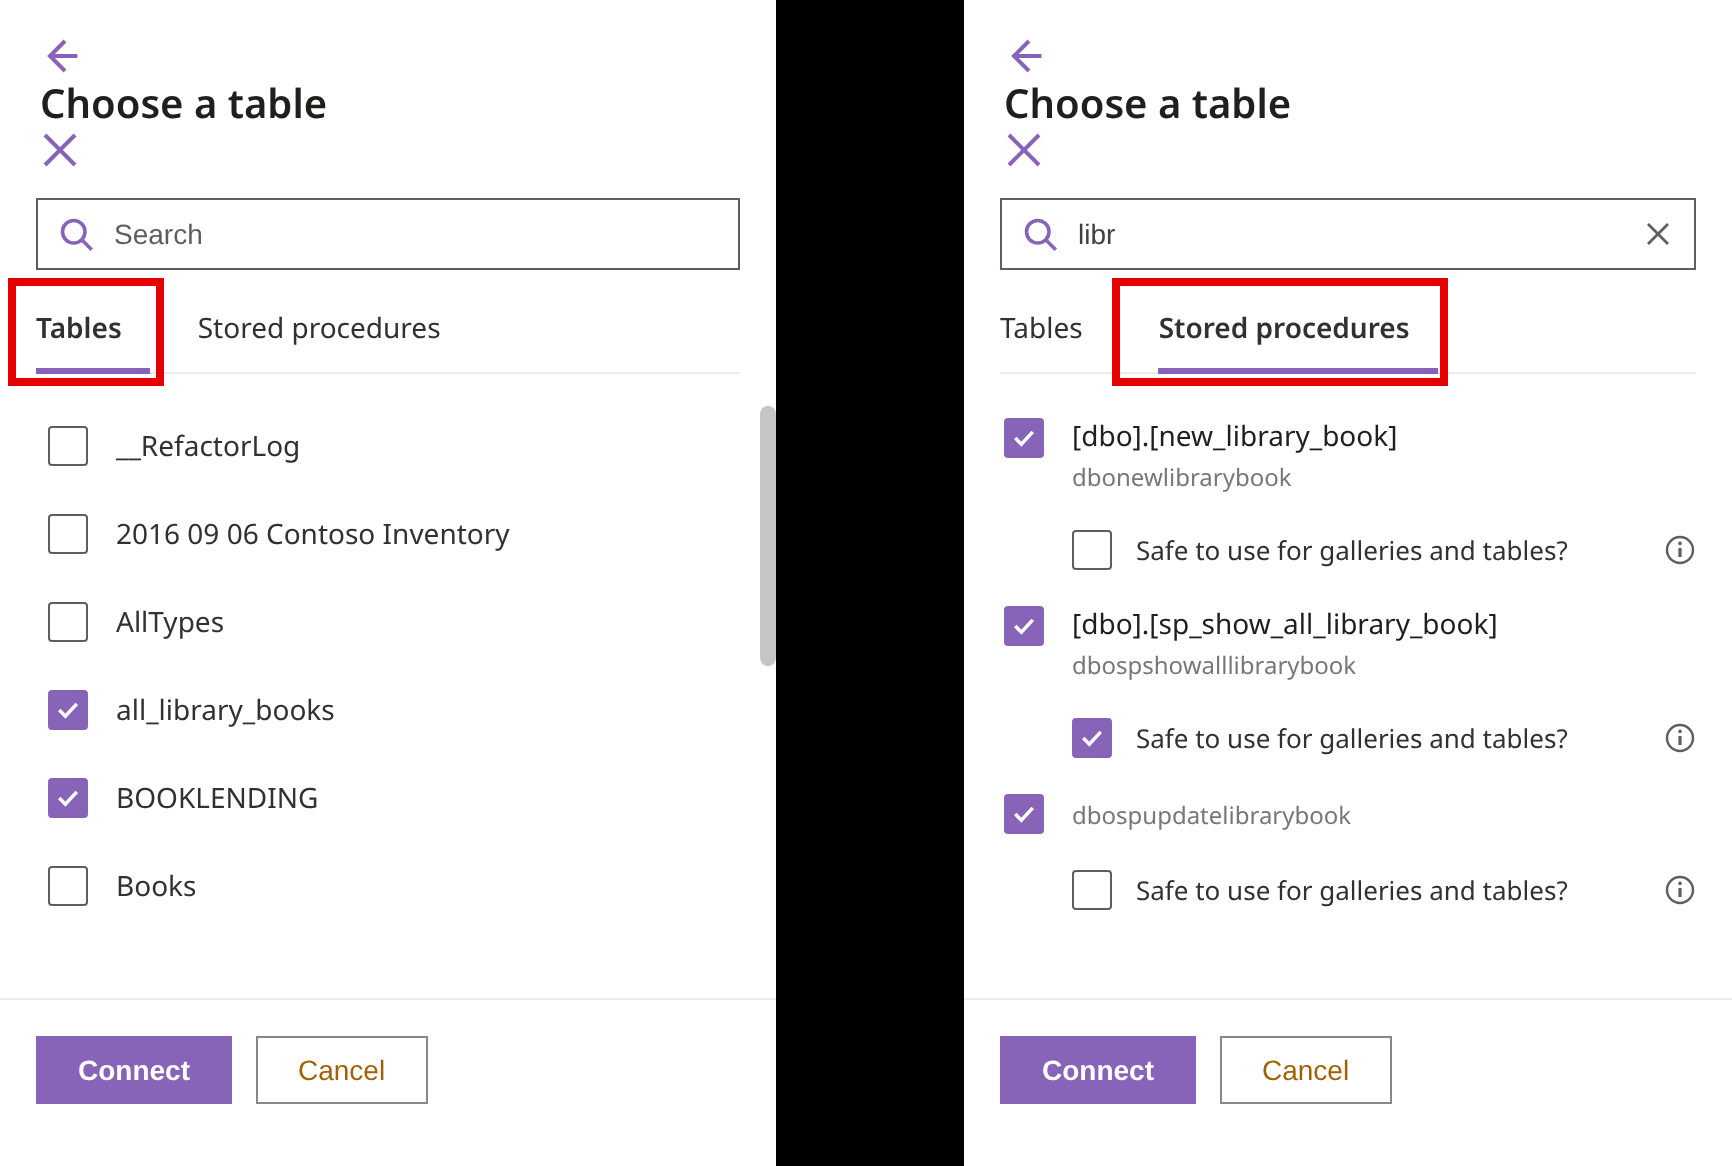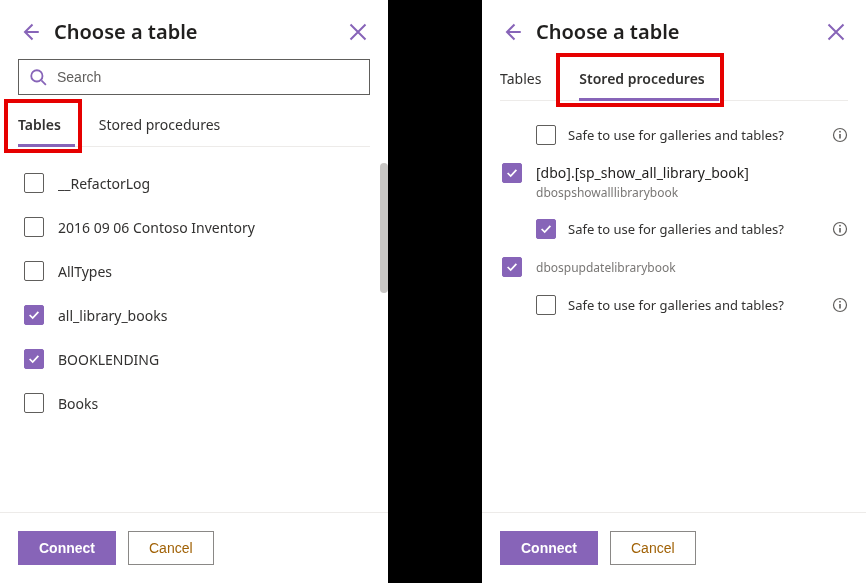--- a/index.html
+++ b/index.html
@@ -2,21 +2,21 @@
 <html><head>
 <meta charset="utf-8">
 <style>
   * { box-sizing: border-box; }
   html, body { margin:0; padding:0; font-family: "Segoe UI", system-ui, -apple-system, sans-serif; background:#000; }
   .stage { width:866px; height:583px; display:flex; }
   .panel { background:#fff; height:583px; position:relative; overflow:hidden; }
   .panel.left { width:388px; }
   .gap { width:94px; background:#000; flex:0 0 94px; }
   .panel.right { width:384px; }
-  .hdr { display:flex; align-items:center; padding:18px 20px 14px 20px; }
+  .hdr { display:flex; align-items:flex-start; padding:18px 20px 14px 20px;flex-direction:column; }
   .back-arrow { width:20px; height:20px; display:inline-flex; align-items:center; justify-content:center; color:#8764b8; margin-right:14px; }
   .title { font-size:20px; font-weight:600; color:#201f1e; flex:1; }
   .close-x { width:20px; height:20px; display:inline-flex; align-items:center; justify-content:center; color:#8764b8; }
   .search-wrap { padding:0 18px 10px 18px; }
   .search-box { border:1px solid #605e5c; height:36px; display:flex; align-items:center; padding:0 10px; background:#fff; }
   .search-box .search-icon { color:#8764b8; width:18px; height:18px; display:inline-flex; align-items:center; justify-content:center; margin-right:8px; flex:0 0 18px; }
   .search-input { border:none; outline:none; font-size:14px; flex:1; background:transparent; color:#404040; }
   .search-input::placeholder { color:#605e5c; }
   .search-clear { color:#605e5c; width:16px; height:16px; display:inline-flex; align-items:center; justify-content:center; }
   .tabs { display:flex; margin:0 18px 0 18px; border-bottom:1px solid #edebe9; position:relative; }
@@ -32,21 +32,21 @@
   .item-label { font-size:14px; color:#323130; }
   .sp-item { padding:8px 20px 8px 20px; }
   .sp-row { display:flex; align-items:flex-start; }
   .sp-text { display:flex; flex-direction:column; }
   .sp-name { font-size:14px; color:#201f1e; }
   .sp-sub  { font-size:12px; color:#797775; margin-top:2px; }
   .sp-child { display:flex; align-items:center; padding:10px 18px 10px 54px; }
   .sp-child .chk { margin-right:12px; }
   .sp-child-label { font-size:13px; color:#323130; flex:1; }
   .info-icon { width:16px; height:16px; display:inline-flex; align-items:center; justify-content:center; color:#605e5c; margin-left:8px; }
-  .footer { position:absolute; left:0; right:0; bottom:0; padding:18px 18px; border-top:1px solid #edebe9; display:flex; gap:12px; background:#fff; }
+  .footer { position:absolute; left:0; right:0; bottom:13px; padding:18px 18px; border-top:1px solid #edebe9; display:flex; gap:12px; background:#fff; }
   .btn { height:34px; padding:0 20px; font-size:14px; border:1px solid transparent; cursor:pointer; display:inline-flex; align-items:center; justify-content:center; }
   .btn.primary { background:#8764b8; color:#fff; font-weight:600; }
   .btn.secondary { background:#fff; border-color:#8a8886; color:#a16207; }
   svg { display:block; }
 </style>
 </head>
 <body>
 
 <div class="stage">
 
@@ -132,27 +132,56 @@
             <path d="M4 8 H15"></path>
           </svg>
       </span>
       <div class="title">Choose a table</div>
       <span class="close-x">
         <svg viewBox="0 0 16 16" stroke="currentColor" stroke-width="1.6">
             <path d="M2 2 L14 14 M14 2 L2 14"></path>
           </svg>
       </span>
     </div>
+    <div class="search-wrap">
+      <div class="search-box">
+        <span class="search-icon">
+          <svg viewBox="0 0 16 16" stroke="currentColor" fill="none" stroke-width="1.6">
+              <circle cx="7" cy="7" r="5"></circle>
+              <path d="M11 11 L15 15"></path>
+            </svg>
+        </span>
+        <input class="search-input" value="libr" style="">
+        <span class="search-clear">
+          <svg viewBox="0 0 16 16" stroke="currentColor" stroke-width="1.4">
+              <path d="M3 3 L13 13 M13 3 L3 13"></path>
+            </svg>
+        </span>
+      </div>
+    </div>
     <div class="tabs" style="position:relative;">
       <div class="tab">Tables</div>
       <div class="tab active">Stored procedures</div>
       <div class="highlight-box" style="left:56px; top:-6px; width:168px; height:54px;"></div>
     </div>
     <div class="list-wrap">
 
+      <div class="sp-item">
+        <div class="sp-row">
+          <span class="chk checked">
+              <svg viewBox="0 0 16 16" stroke="#fff" fill="none" stroke-width="2">
+                <path d="M3 8 L6.5 11.5 L13 4.5"></path>
+              </svg>
+            </span>
+          <div class="sp-text">
+            <span class="sp-name">[dbo].[new_library_book]</span>
+            <span class="sp-sub">dbonewlibrarybook</span>
+          </div>
+        </div>
+      </div>
       <div class="sp-child">
         <span class="chk"></span>
         <span class="sp-child-label">Safe to use for galleries and tables?</span>
         <span class="info-icon">
             <svg viewBox="0 0 16 16" stroke="currentColor" fill="none" stroke-width="1.2">
               <circle cx="8" cy="8" r="6.5"></circle>
               <path d="M8 7 V11.5" stroke-width="1.6"></path>
               <circle cx="8" cy="4.7" r="0.9" fill="currentColor" stroke="none"></circle>
             </svg>
           </span>

